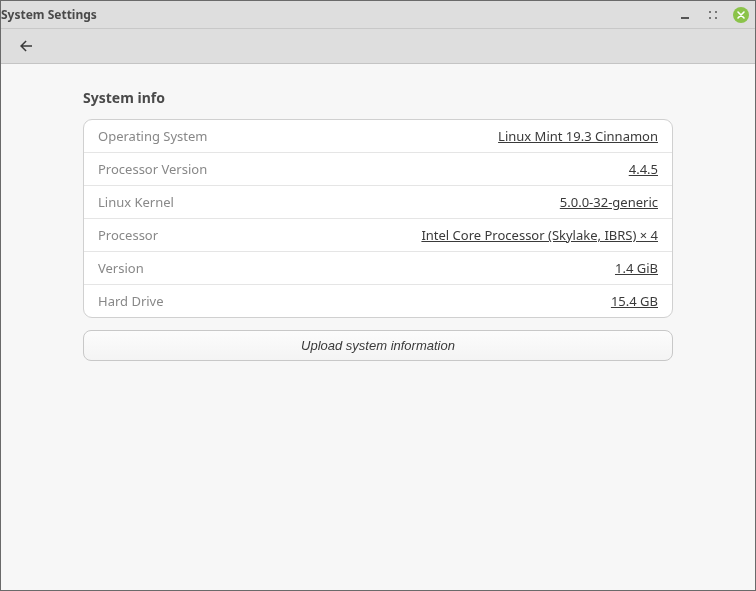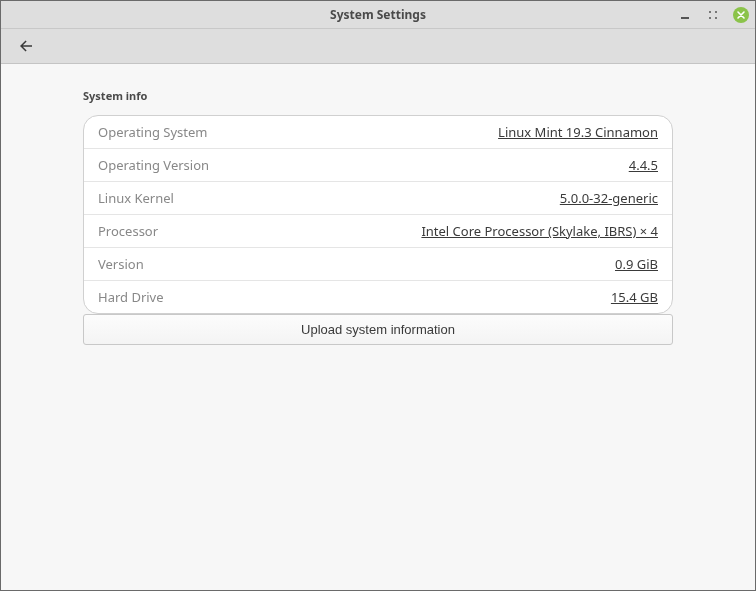--- a/index.html
+++ b/index.html
@@ -20,21 +20,20 @@
       background: #dedede;
       border-bottom: 1px solid #c8c8c8;
       display: flex;
       align-items: center;
       position: relative;
     }
     .window-title {
       position: absolute;
       left: 0;
       right: 0;
-      text-align: center;
       font-size: 12px;
       font-weight: 700;
       color: #4a4a4a;
       pointer-events: none;
     }
     .window-controls {
       position: absolute;
       right: 6px;
       top: 0;
       height: 100%;
@@ -76,28 +75,28 @@
       display: flex;
       align-items: center;
       justify-content: center;
       color: #3a3a3a;
       cursor: pointer;
     }
     .content {
       padding: 24px 82px 0 82px;
     }
     .section-title {
-      font-size: 11px;
+      font-size: 14px;
       font-weight: 700;
       color: #4a4a4a;
       margin-bottom: 12px;
     }
     .info-panel {
       border: 1px solid #d0d0d0;
-      border-radius: 15px;
+      border-radius: 9px;
       background: #fff;
     }
     .info-row {
       display: flex;
       justify-content: space-between;
       align-items: center;
       padding: 7px 14px;
       border-bottom: 1px solid #e5e5e5;
       font-size: 13px;
     }
@@ -106,28 +105,29 @@
     }
     .info-label {
       color: #888;
     }
     .info-value {
       color: #3a3a3a;
       text-decoration: underline;
     }
     .upload-btn {
       width: 100%;
-      margin-top: 0;
+      margin-top: 12px;
       padding: 7px 0;
       font-size: 13px;
       color: #3a3a3a;
       background: linear-gradient(#fcfcfc, #f4f4f4);
       border: 1px solid #c8c8c8;
-      border-radius: 3px;
+      border-radius: 8px;
       cursor: pointer;
+      font-style: italic;
     }
   </style>
 </head>
 <body>
 
 <div class="titlebar">
   <div class="window-title">System Settings</div>
   <div class="window-controls">
     <div class="win-btn">
       <svg width="10" height="10" viewBox="0 0 10 10">
@@ -160,34 +160,34 @@
 
 <div class="content">
   <div class="section-title">System info</div>
 
   <div class="info-panel">
     <div class="info-row">
       <span class="info-label">Operating System</span>
       <span class="info-value">Linux Mint 19.3 Cinnamon</span>
     </div>
     <div class="info-row">
-      <span class="info-label">Operating Version</span>
+      <span class="info-label">Processor Version</span>
       <span class="info-value">4.4.5</span>
     </div>
     <div class="info-row">
       <span class="info-label">Linux Kernel</span>
       <span class="info-value">5.0.0-32-generic</span>
     </div>
     <div class="info-row">
       <span class="info-label">Processor</span>
       <span class="info-value">Intel Core Processor (Skylake, IBRS) × 4</span>
     </div>
     <div class="info-row">
       <span class="info-label">Version</span>
-      <span class="info-value">0.9 GiB</span>
+      <span class="info-value">1.4 GiB</span>
     </div>
     <div class="info-row">
       <span class="info-label">Hard Drive</span>
       <span class="info-value">15.4 GB</span>
     </div>
   </div>
 
   <button class="upload-btn">Upload system information</button>
 </div>
 

